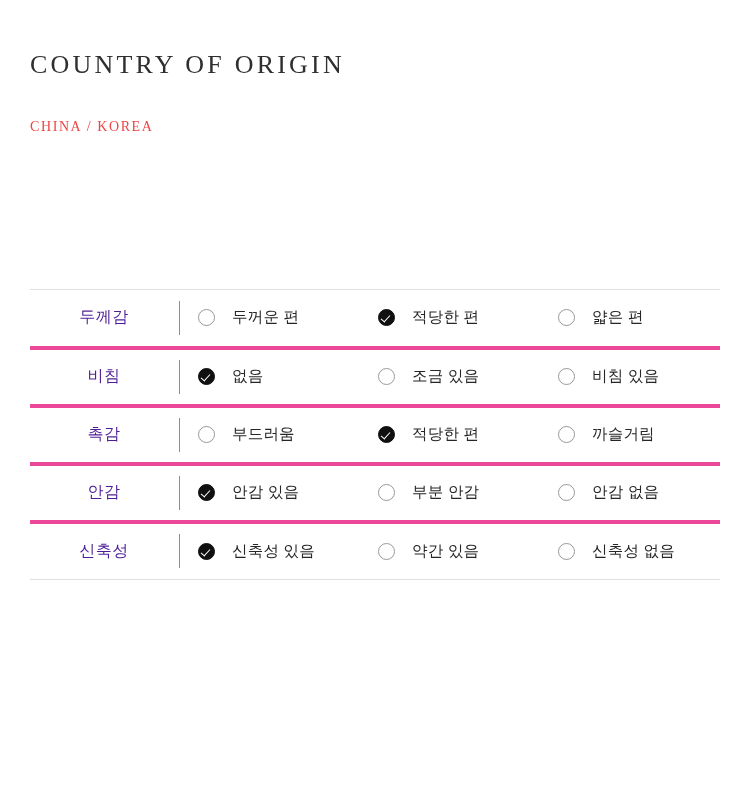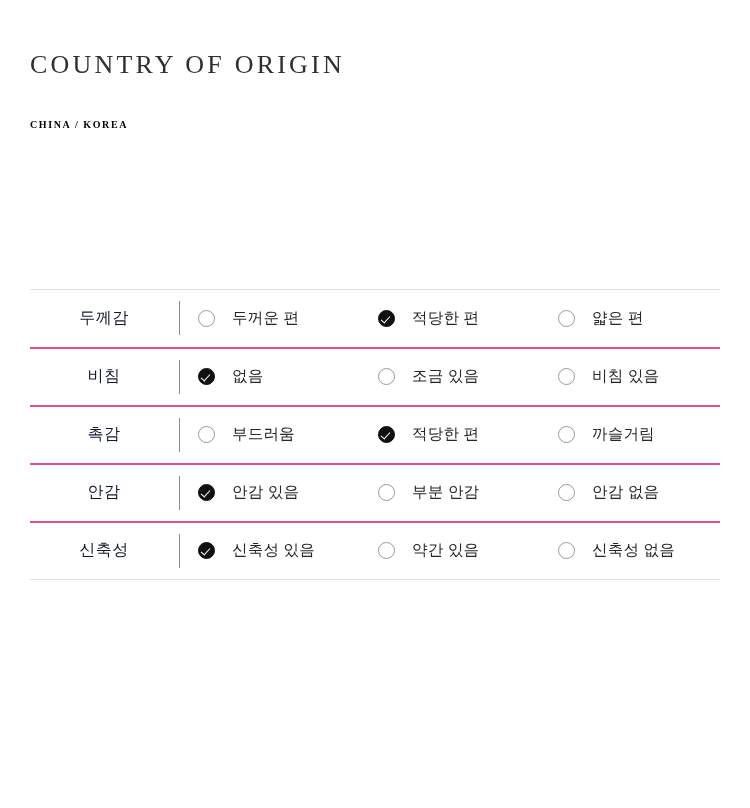--- a/index.html
+++ b/index.html
@@ -35,62 +35,61 @@
     font-size: 26px;
     letter-spacing: 3.2px;
     color: #2f2f2f;
     font-weight: 400;
     margin: 0;
     line-height: 1.3;
   }
 
   .origin-value {
     font-family: "Liberation Serif", serif;
-    font-size: 10px;
+    font-size: 14px;
     letter-spacing: 1.6px;
-    color: #000000;
+    color: #ef4444;
     margin: 0;
     padding-top: 36px;
     line-height: 1.3;
-    font-weight: bold;
   }
 
   .spec-table {
     position: absolute;
     left: 30px;
     top: 289px;
     width: 690px;
     border-collapse: collapse;
     table-layout: fixed;
   }
 
   .spec-table tr {
     height: 58px;
   }
 
   .spec-table tr + tr td {
-    border-top: 2px solid #ec4899;
+    border-top: 4px solid #ec4899;
   }
   .spec-table tr:first-child td {
     border-top: 1px solid #e0e0e0;
   }
   .spec-table tr:last-child td {
     border-bottom: 1px solid #e0e0e0;
   }
 
   td {
     padding: 0;
     vertical-align: middle;
   }
 
   .label-cell {
     width: 148px;
     text-align: center;
     font-size: 16px;
-    color: #0f172a;
+    color: #4c1d95;
     letter-spacing: 0.5px;
   }
 
   .divider-cell {
     width: 2px;
     padding: 0;
   }
   .divider-line {
     width: 1px;
     height: 34px;

